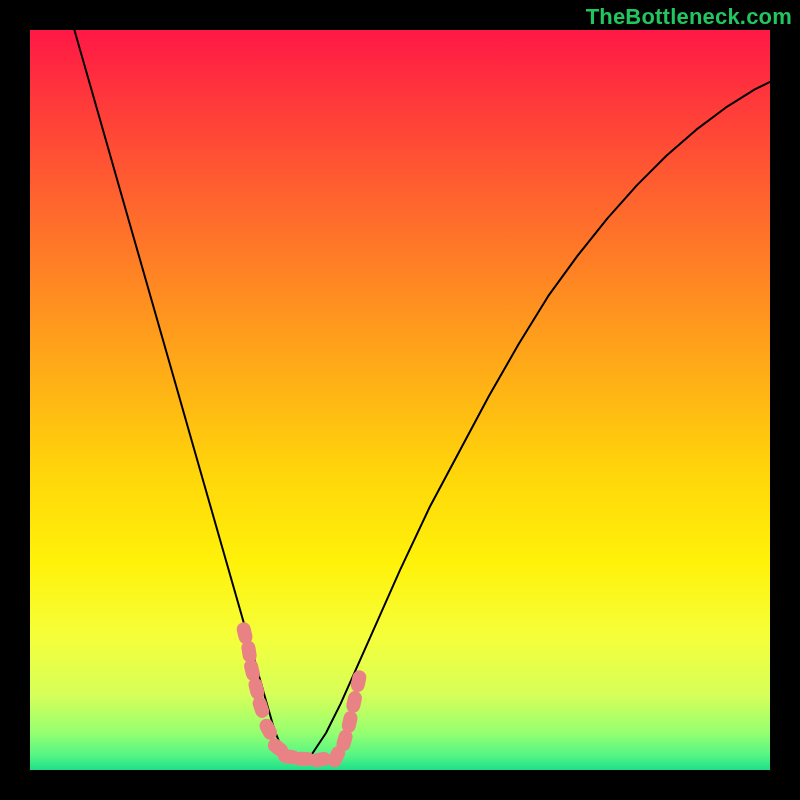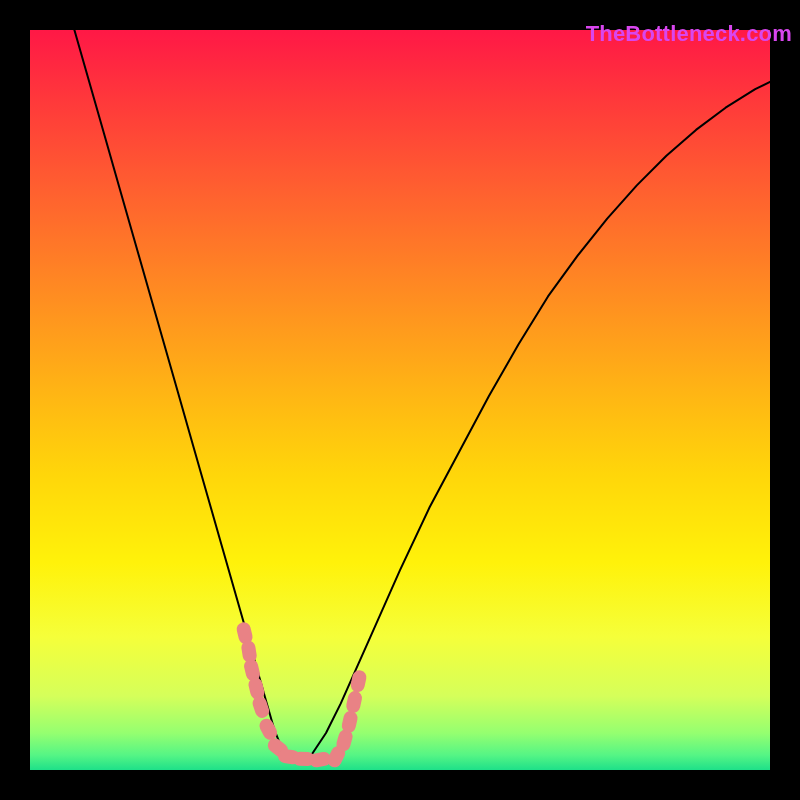--- a/index.html
+++ b/index.html
@@ -12,23 +12,23 @@
     font-family: Arial, Helvetica, sans-serif;
   }
   .frame {
     position: relative;
     width: 800px;
     height: 800px;
     background: #000;
   }
   .watermark {
     position: absolute;
-    top: 21px;
+    top: 4px;
     right: 8px;
-    color: #d946ef;
+    color: #22c55e;
     font-size: 22px;
     font-weight: 600;
     letter-spacing: 0.2px;
     z-index: 50;
   }
   .plot {
     position: absolute;
     left: 30px;
     top: 30px;
     width: 740px;

